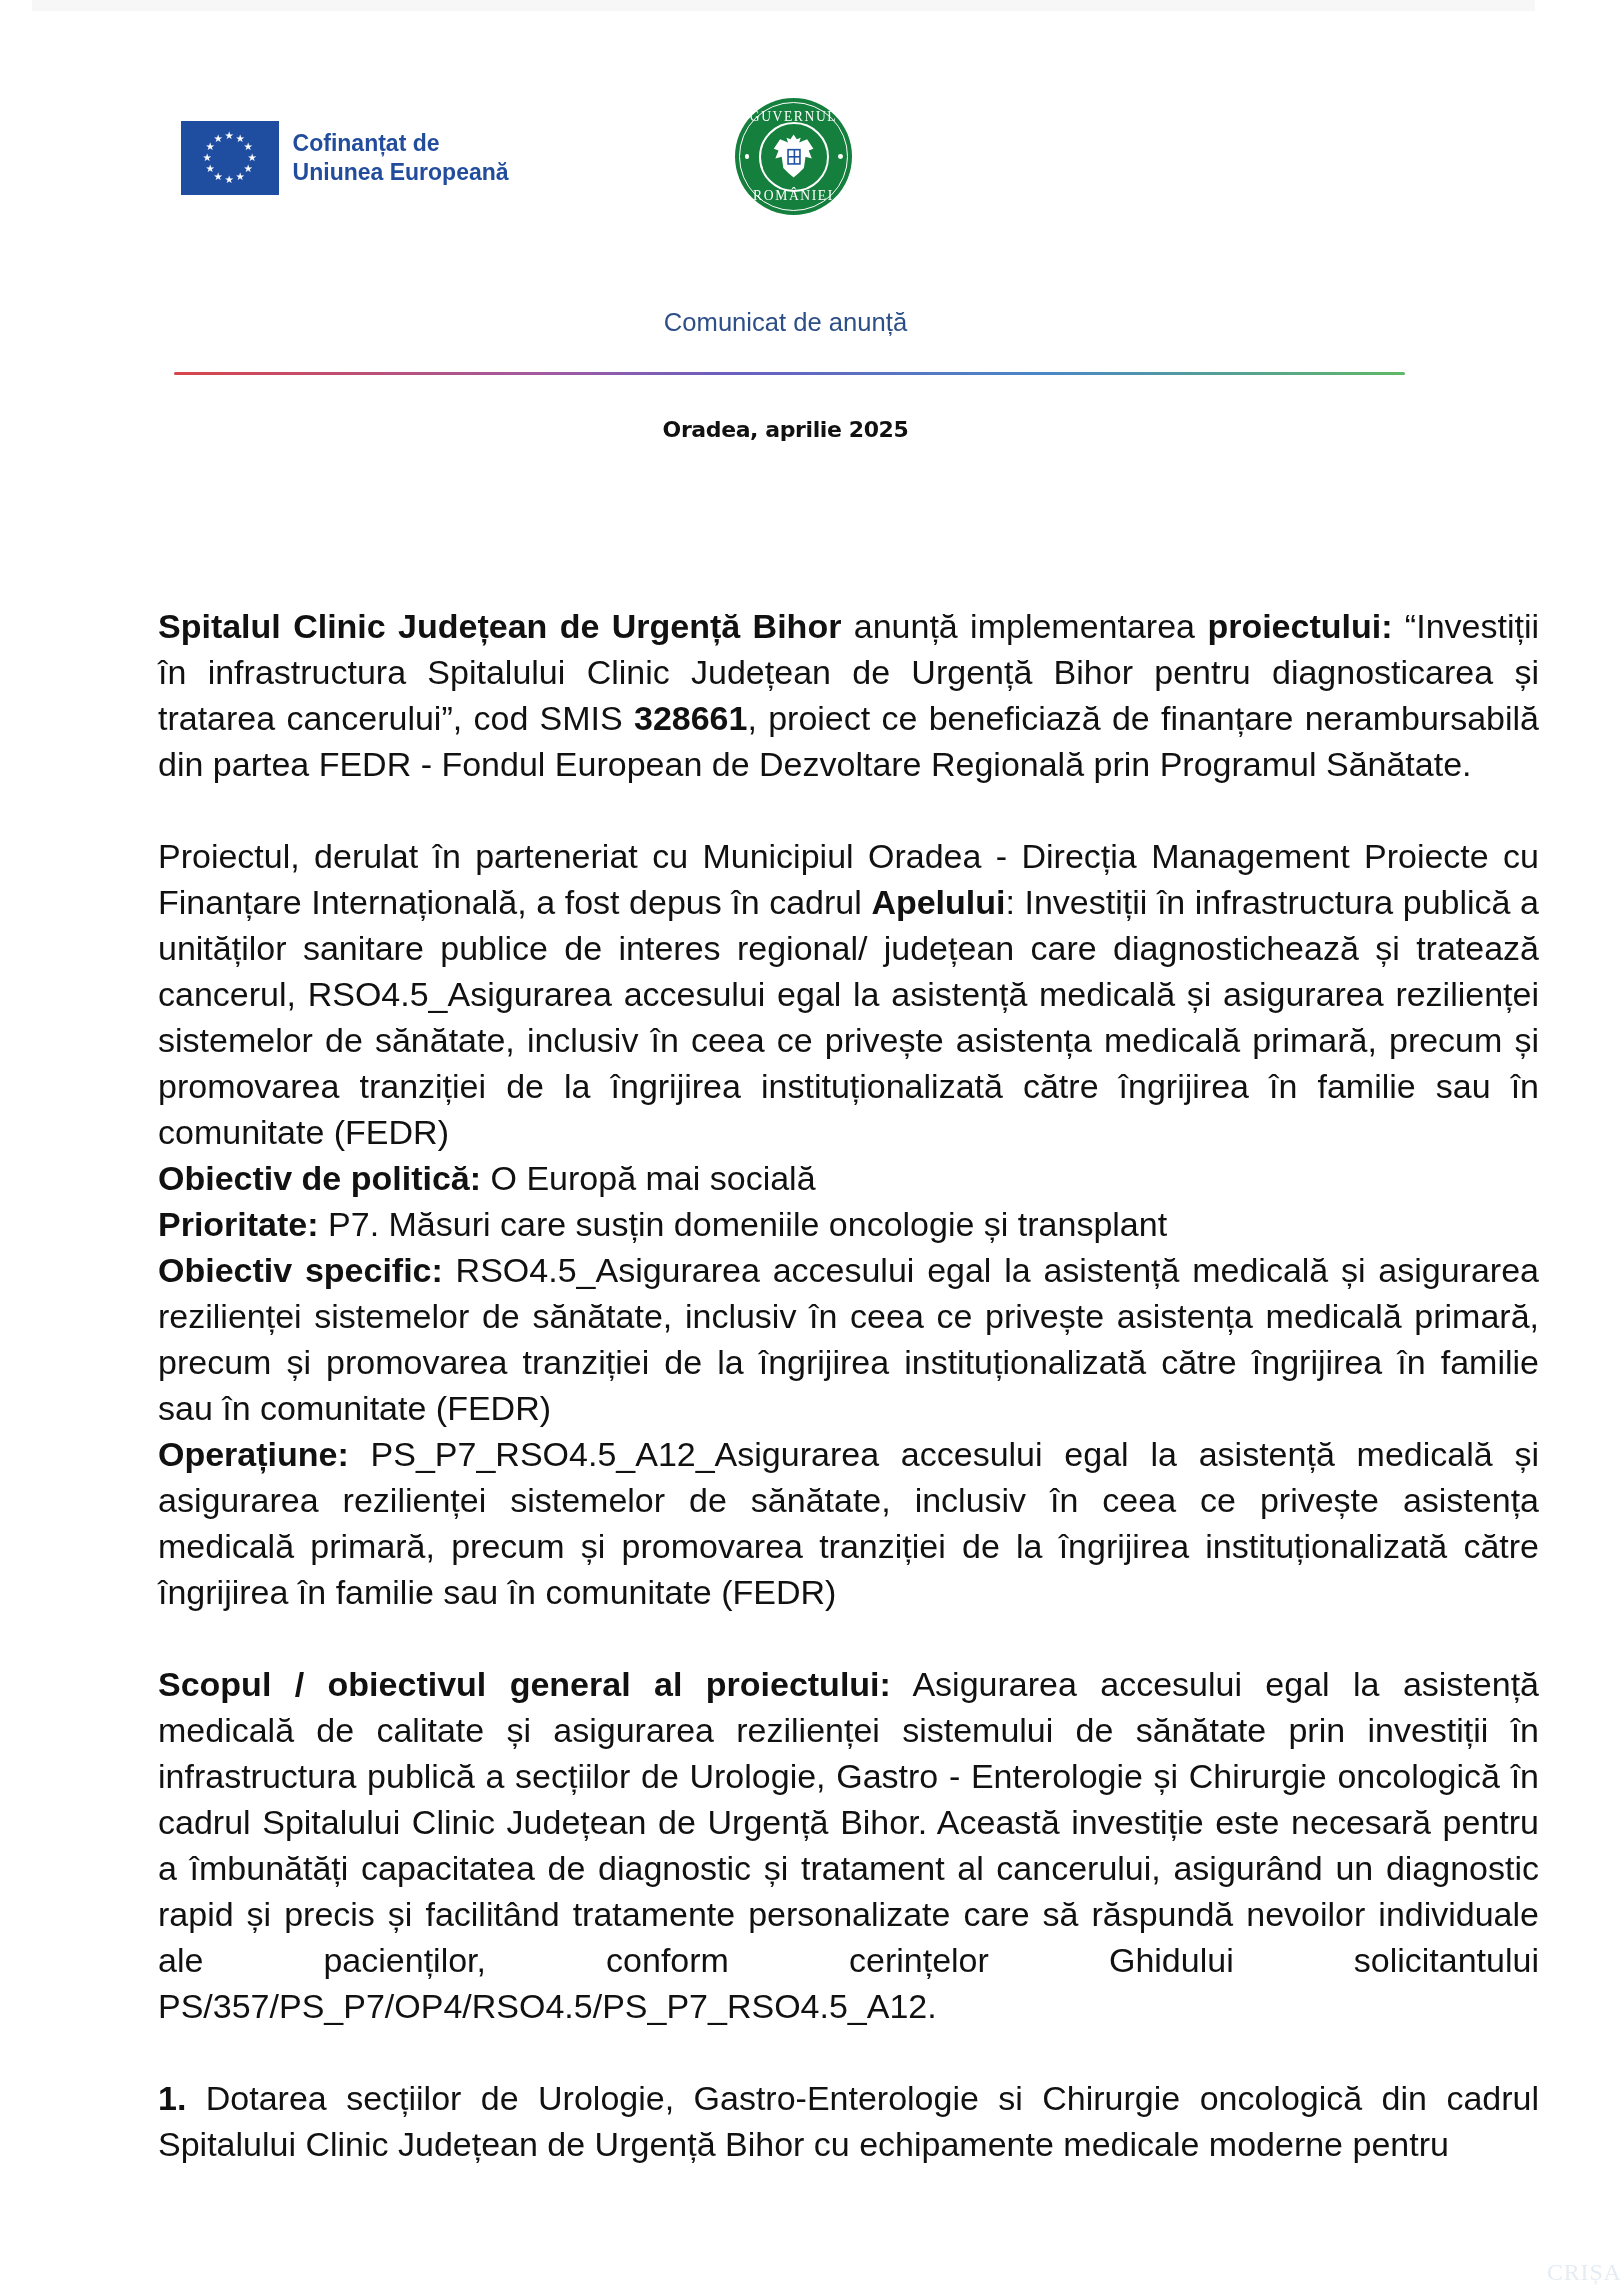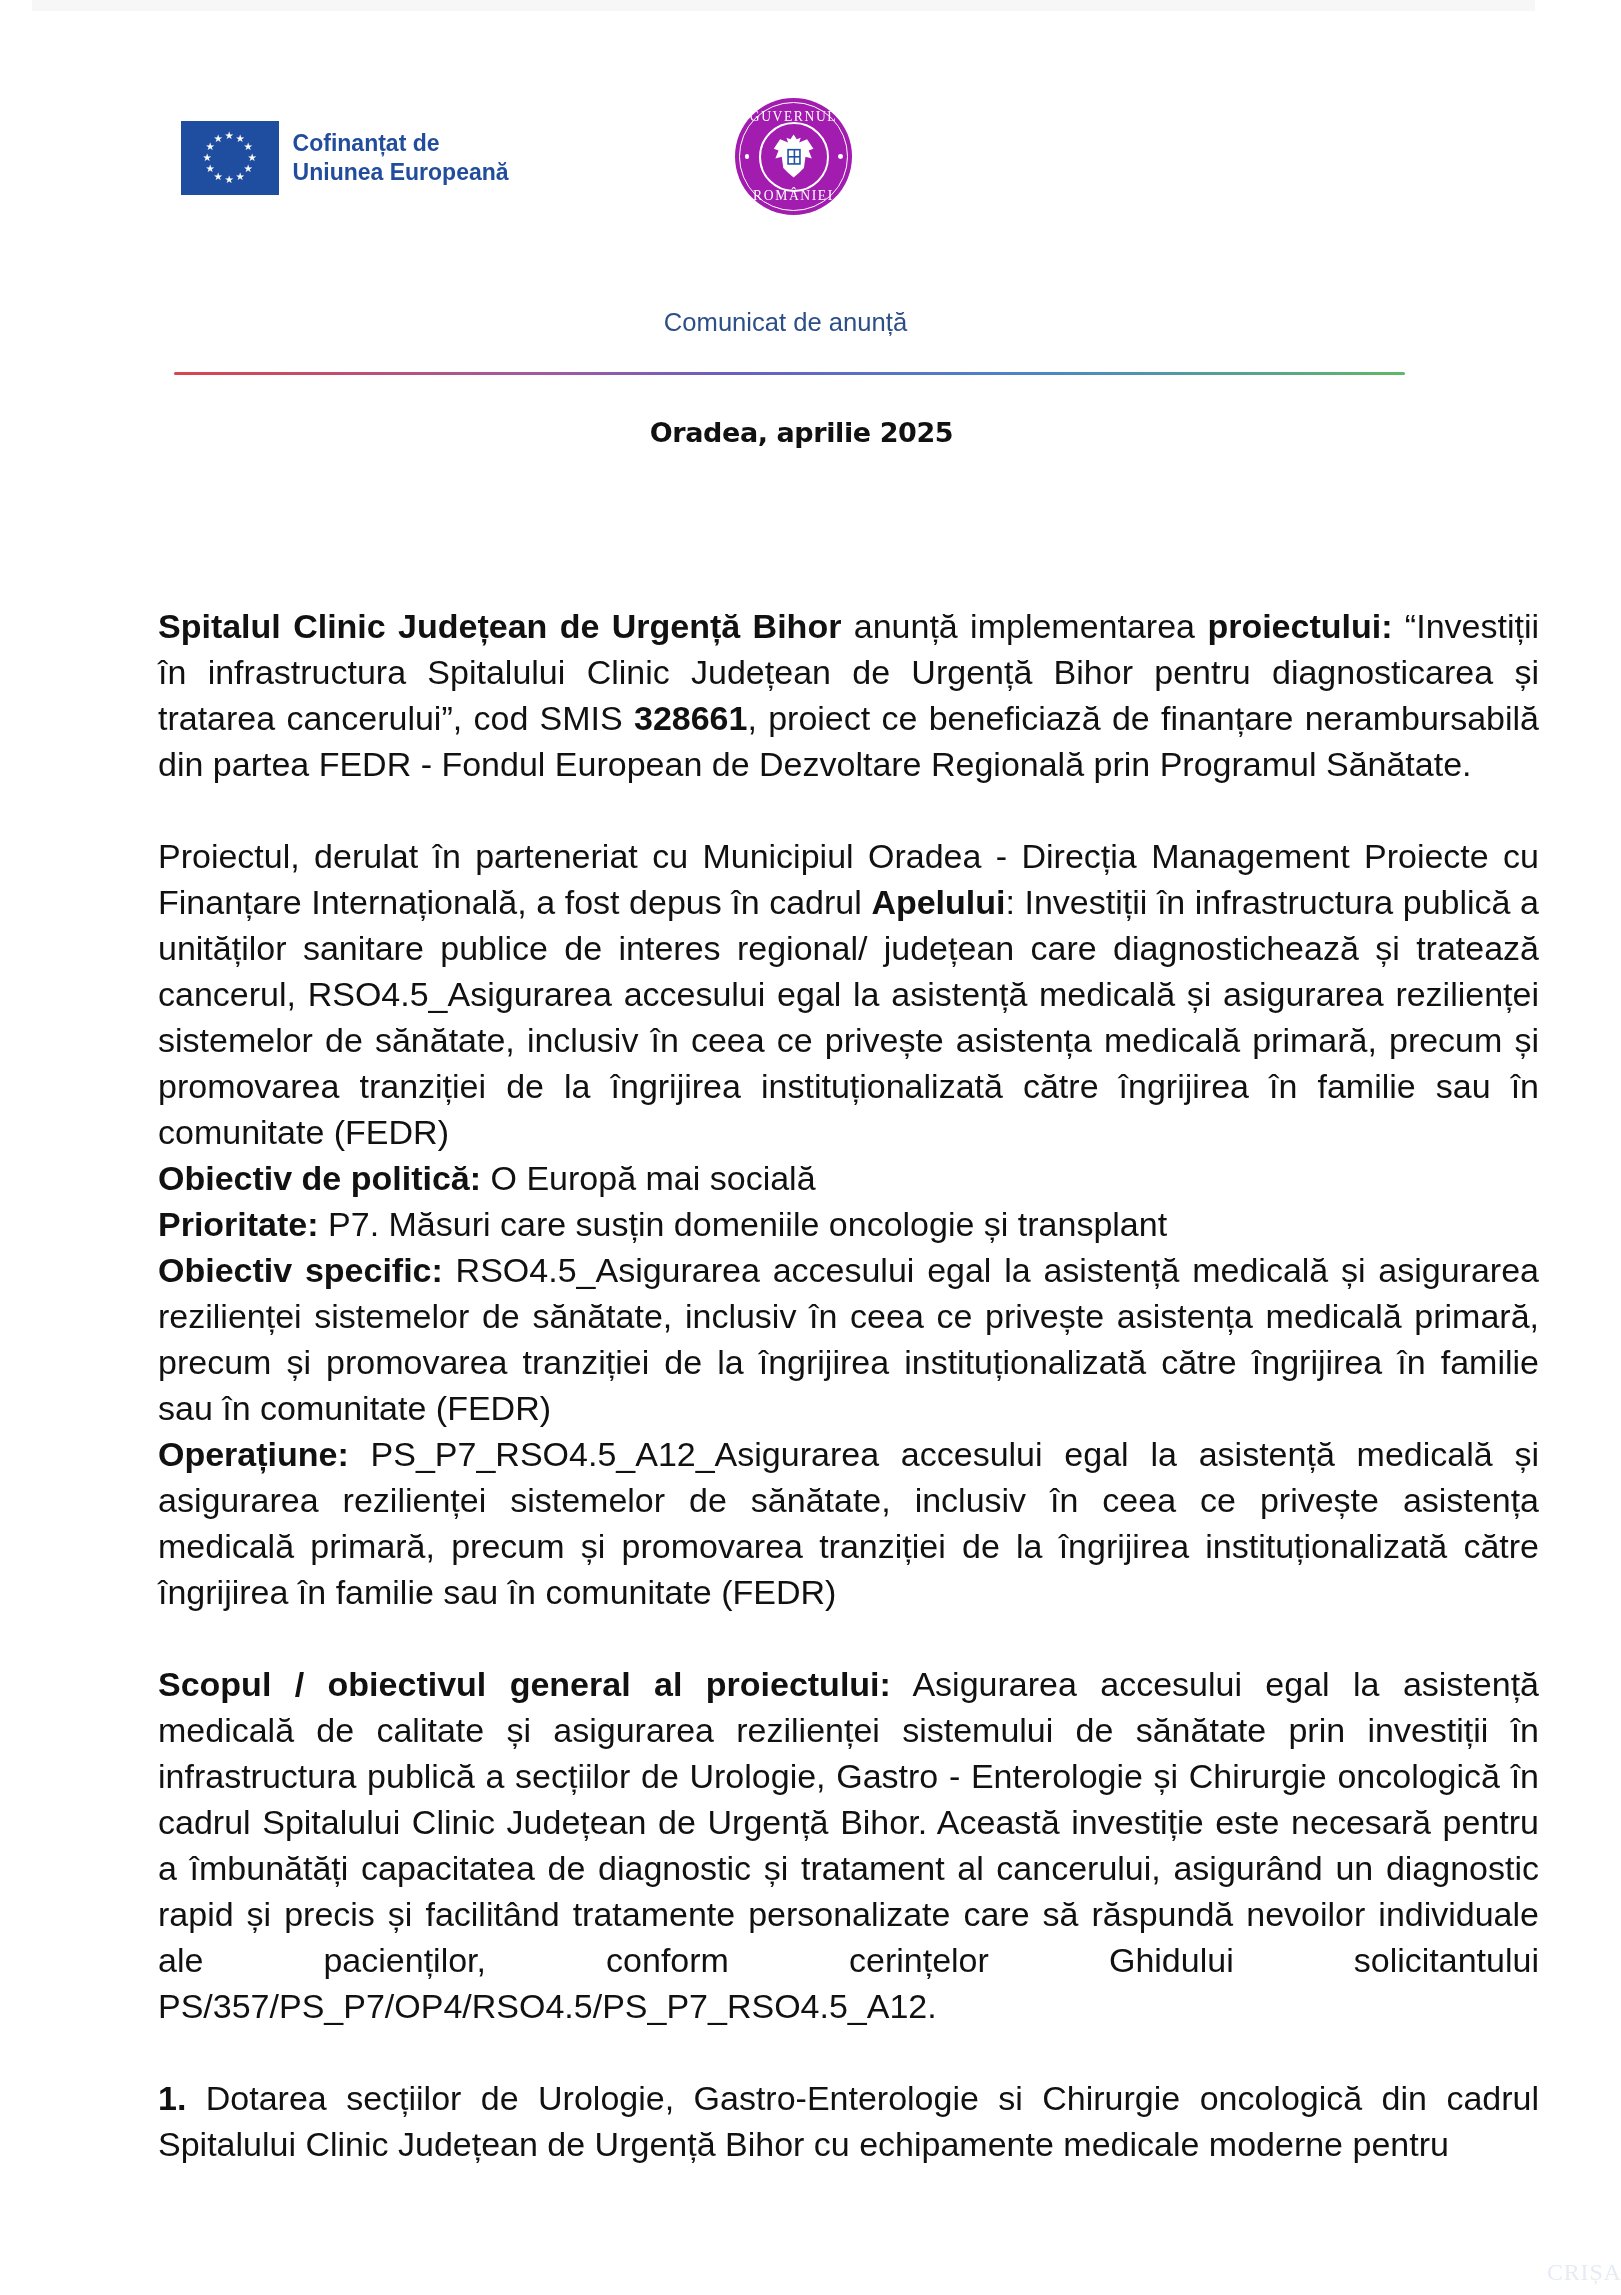--- a/index.html
+++ b/index.html
@@ -3,35 +3,35 @@
   <meta charset="utf-8">
   <style>
     html, body { margin: 0; padding: 0; background: #ffffff; }
     body { width: 1622px; height: 2295px; position: relative; overflow: hidden; }
     .page-top-shade { position: absolute; left: 32px; top: 0; width: 1503px; height: 11.2px; background: #f7f7f7; }
     .header { position: absolute; left: 0; top: 0; width: 1622px; height: 240px; }
     .eu-logo { position: absolute; left: 181px; top: 121px; display: flex; align-items: center; }
     .eu-flag { width: 98px; height: 74px; background: #1f4ea1; position: relative; }
     .eu-flag .star { position: absolute; color: #ffffff; font-size: 10.4px; line-height: 10.4px; width: 10.4px; text-align: center; }
     .eu-text { margin-left: 13.6px; color: #224c9c; font-family: "Liberation Sans", sans-serif; font-weight: bold; font-size: 23px; line-height: 29px; }
-    .gov-seal { position: absolute; left: 735px; top: 98px; width: 117px; height: 117px; border-radius: 50%; background: #a21caf; box-sizing: border-box; }
+    .gov-seal { position: absolute; left: 735px; top: 98px; width: 117px; height: 117px; border-radius: 50%; background: #15803d; box-sizing: border-box; }
     .gov-seal .inner-ring { position: absolute; left: 24px; top: 24px; width: 70px; height: 70px; border-radius: 50%; border: 2.4px solid #ffffff; box-sizing: border-box; }
     .gov-seal .outer-ring { position: absolute; left: 4px; top: 4px; width: 109px; height: 109px; border-radius: 50%; border: 1.6px solid #ffffff; box-sizing: border-box; }
     .gov-seal .eagle { position: absolute; left: 37px; top: 35px; width: 44px; height: 46px; }
     .gov-seal .seal-text { position: absolute; color: #ffffff; font-family: "Liberation Serif", serif; font-size: 13.6px; }
     .gov-seal .top-text { left: 0; top: 11.2px; width: 117px; text-align: center; letter-spacing: 1.6px; }
     .gov-seal .bottom-text { left: 0; top: 90px; width: 117px; text-align: center; letter-spacing: 1.6px; }
     .gov-seal .dot { position: absolute; width: 4.8px; height: 4.8px; background: #fff; border-radius: 50%; top: 56px; }
     .ps-logo { position: absolute; left: 1119px; top: 98px; display: flex; align-items: center; }
     .ps-mark { width: 104px; height: 102px; position: relative; }
     .ps-text { margin-left: 11.2px; color: #2e4f9a; font-family: "Liberation Sans", sans-serif; font-weight: bold; font-size: 19px; }
     .press-title { position: absolute; left: 0; top: 308px; width: 1571px; text-align: center; color: #2d4f87; font-family: "Liberation Sans", sans-serif; font-size: 25.6px; }
     .divider { position: absolute; left: 174px; top: 372px; width: 1231px; height: 3.2px; border-radius: 1.6px;
       background: linear-gradient(to right, #d8454c 0%, #a25aa0 30%, #6a5fc0 45%, #4a86c8 70%, #5fb866 100%); }
-    .date-line { position: absolute; left: 0; top: 417px; width: 1571px; text-align: center; font-family: "DejaVu Sans", sans-serif; font-weight: bold; font-size: 27px; color: #111; letter-spacing: -0.4px; padding-left: 16px; }
+    .date-line { position: absolute; left: 0; top: 417px; width: 1571px; text-align: center; font-family: "DejaVu Sans", sans-serif; font-weight: bold; font-size: 22px; color: #111; letter-spacing: -0.4px; }
     .content { position: absolute; left: 158px; top: 603px; width: 1381px; font-family: "Liberation Sans", sans-serif; font-size: 34px; line-height: 46px; color: #111111; }
     .content p { margin: 0; text-align: justify; }
     .content .gap { height: 46px; }
     .content b { font-weight: bold; }
     .no-justify { text-align: center; }
     .watermark { position: absolute; left: 1547px; top: 2259px; font-family: "Liberation Serif", serif; font-size: 24px; color: #e6ecf3; letter-spacing: 0.8px; }
   </style>
 </head>
 <body>
 

